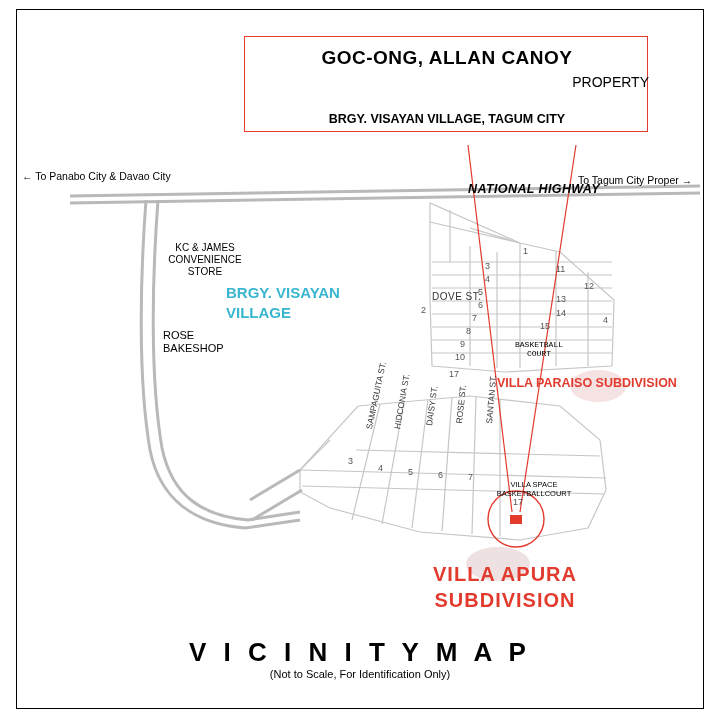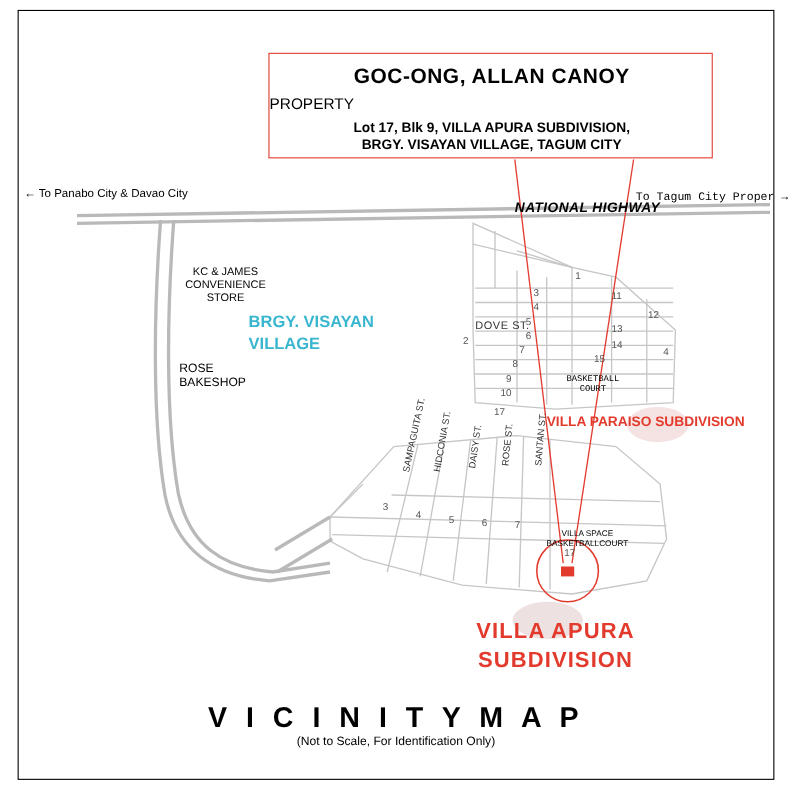--- a/index.html
+++ b/index.html
@@ -3,29 +3,29 @@
 <meta charset="utf-8">
 <style>
   html,body{margin:0;padding:0;background:#ffffff;}
   body{width:720px;height:720px;font-family:"Liberation Sans",sans-serif;overflow:hidden;}
   #page{position:relative;width:720px;height:720px;background:#fff;}
   .frame{position:absolute;left:16px;top:9px;width:688px;height:700px;border:1px solid #000;box-sizing:border-box;}
   .svg-layer{position:absolute;left:0;top:0;width:720px;height:720px;}
   .txt{position:absolute;white-space:nowrap;}
 
   
-  .callout{position:absolute;left:244px;top:48px;width:404px;height:96px;border:1px solid #e23b2e;background:#fff;box-sizing:border-box;}
+  .callout{position:absolute;left:244px;top:36px;width:404px;height:96px;border:1px solid #e23b2e;background:#fff;box-sizing:border-box;}
   .callout .title{position:absolute;left:0;top:10px;width:404px;text-align:center;font-size:19px;font-weight:bold;letter-spacing:.5px;color:#000;}
-  .callout .sub{position:absolute;left:0;top:37px;width:404px;text-align:left;font-size:14px;color:#000;}
+  .callout .sub{position:absolute;left:0;top:37px;width:404px;text-align:right;font-size:14px;color:#000;}
   .callout .addr1{position:absolute;left:0;top:60px;width:404px;text-align:center;font-size:12.5px;font-weight:bold;color:#000;}
   .callout .addr2{position:absolute;left:0;top:75px;width:404px;text-align:center;font-size:12.5px;font-weight:bold;color:#000;}
 
   .hwy-label{left:468px;top:182px;font-size:12.5px;font-style:italic;font-weight:bold;color:#000;letter-spacing:.4px;}
   .left-arrow{left:22px;top:170px;font-size:10.5px;color:#000;}
-  .right-arrow{left:578px;top:174px;font-size:10.5px;color:#000;font-family:Liberation Mono, monospace;}
+  .right-arrow{left:578px;top:174px;font-size:10.5px;color:#000;}
 
   .kc{left:168px;top:197px;font-size:10px;color:#000;line-height:12px;text-align:center;width:74px;white-space:normal;margin-top:45px;}
   .rose{left:163px;top:329px;font-size:11px;color:#000;line-height:13px;width:72px;white-space:normal;}
   .brgy{left:226px;top:283px;font-size:15px;font-weight:bold;color:#39b6cf;line-height:20px;text-align:left;width:160px;white-space:normal;}
 
   .paraiso{left:497px;top:376px;font-size:12.5px;font-weight:bold;color:#e23b2e;}
   .apura{left:405px;top:561px;width:200px;text-align:center;font-size:20px;font-weight:bold;color:#e23b2e;line-height:26px;white-space:normal;letter-spacing:1px;}
 
   .vicinity{left:0px;top:637px;width:720px;text-align:center;font-size:26px;font-weight:bold;letter-spacing:5px;color:#000;}
   .notscale{left:0px;top:668px;width:720px;text-align:center;font-size:11px;color:#000;}
@@ -104,21 +104,20 @@
 
     <g stroke="#e23b2e" fill="none" stroke-width="1.2">
       <path d="M468 145 L512 512"></path>
       <path d="M576 145 L520 512"></path>
     </g>
   </svg>
 
   <div class="callout">
     <div class="title">GOC-ONG, ALLAN CANOY</div>
     <div class="sub">PROPERTY</div>
-    <div class="addr1">Lot 17, Blk 9, VILLA APURA SUBDIVISION,</div>
     <div class="addr2">BRGY. VISAYAN VILLAGE, TAGUM CITY</div>
   </div>
 
   <div class="txt hwy-label">NATIONAL HIGHWAY</div>
   <div class="txt left-arrow">← To Panabo City &amp; Davao City</div>
   <div class="txt right-arrow">To Tagum City Proper →</div>
 
   <div class="txt kc">KC &amp; JAMES
 CONVENIENCE
 STORE</div>
@@ -141,21 +140,21 @@
   <div class="txt lotnum" style="left:421px;top:305px;">2</div>
   <div class="txt lotnum" style="left:485px;top:261px;">3</div>
   <div class="txt lotnum" style="left:485px;top:274px;">4</div>
   <div class="txt lotnum" style="left:478px;top:287px;">5</div>
   <div class="txt lotnum" style="left:478px;top:300px;">6</div>
   <div class="txt lotnum" style="left:472px;top:313px;">7</div>
   <div class="txt lotnum" style="left:466px;top:326px;">8</div>
   <div class="txt lotnum" style="left:460px;top:339px;">9</div>
   <div class="txt lotnum" style="left:455px;top:352px;">10</div>
   <div class="txt lotnum" style="left:556px;top:264px;">11</div>
-  <div class="txt lotnum" style="left:589px;top:281px;">12</div>
+  <div class="txt lotnum" style="left:556px;top:281px;padding-left:28px;">12</div>
   <div class="txt lotnum" style="left:556px;top:294px;">13</div>
   <div class="txt lotnum" style="left:556px;top:308px;">14</div>
   <div class="txt lotnum" style="left:540px;top:321px;">15</div>
   <div class="txt lotnum" style="left:603px;top:315px;">4</div>
   <div class="txt lotnum" style="left:449px;top:369px;">17</div>
 
   <div class="txt lotnum" style="left:348px;top:456px;">3</div>
   <div class="txt lotnum" style="left:378px;top:463px;">4</div>
   <div class="txt lotnum" style="left:408px;top:467px;">5</div>
   <div class="txt lotnum" style="left:438px;top:470px;">6</div>

